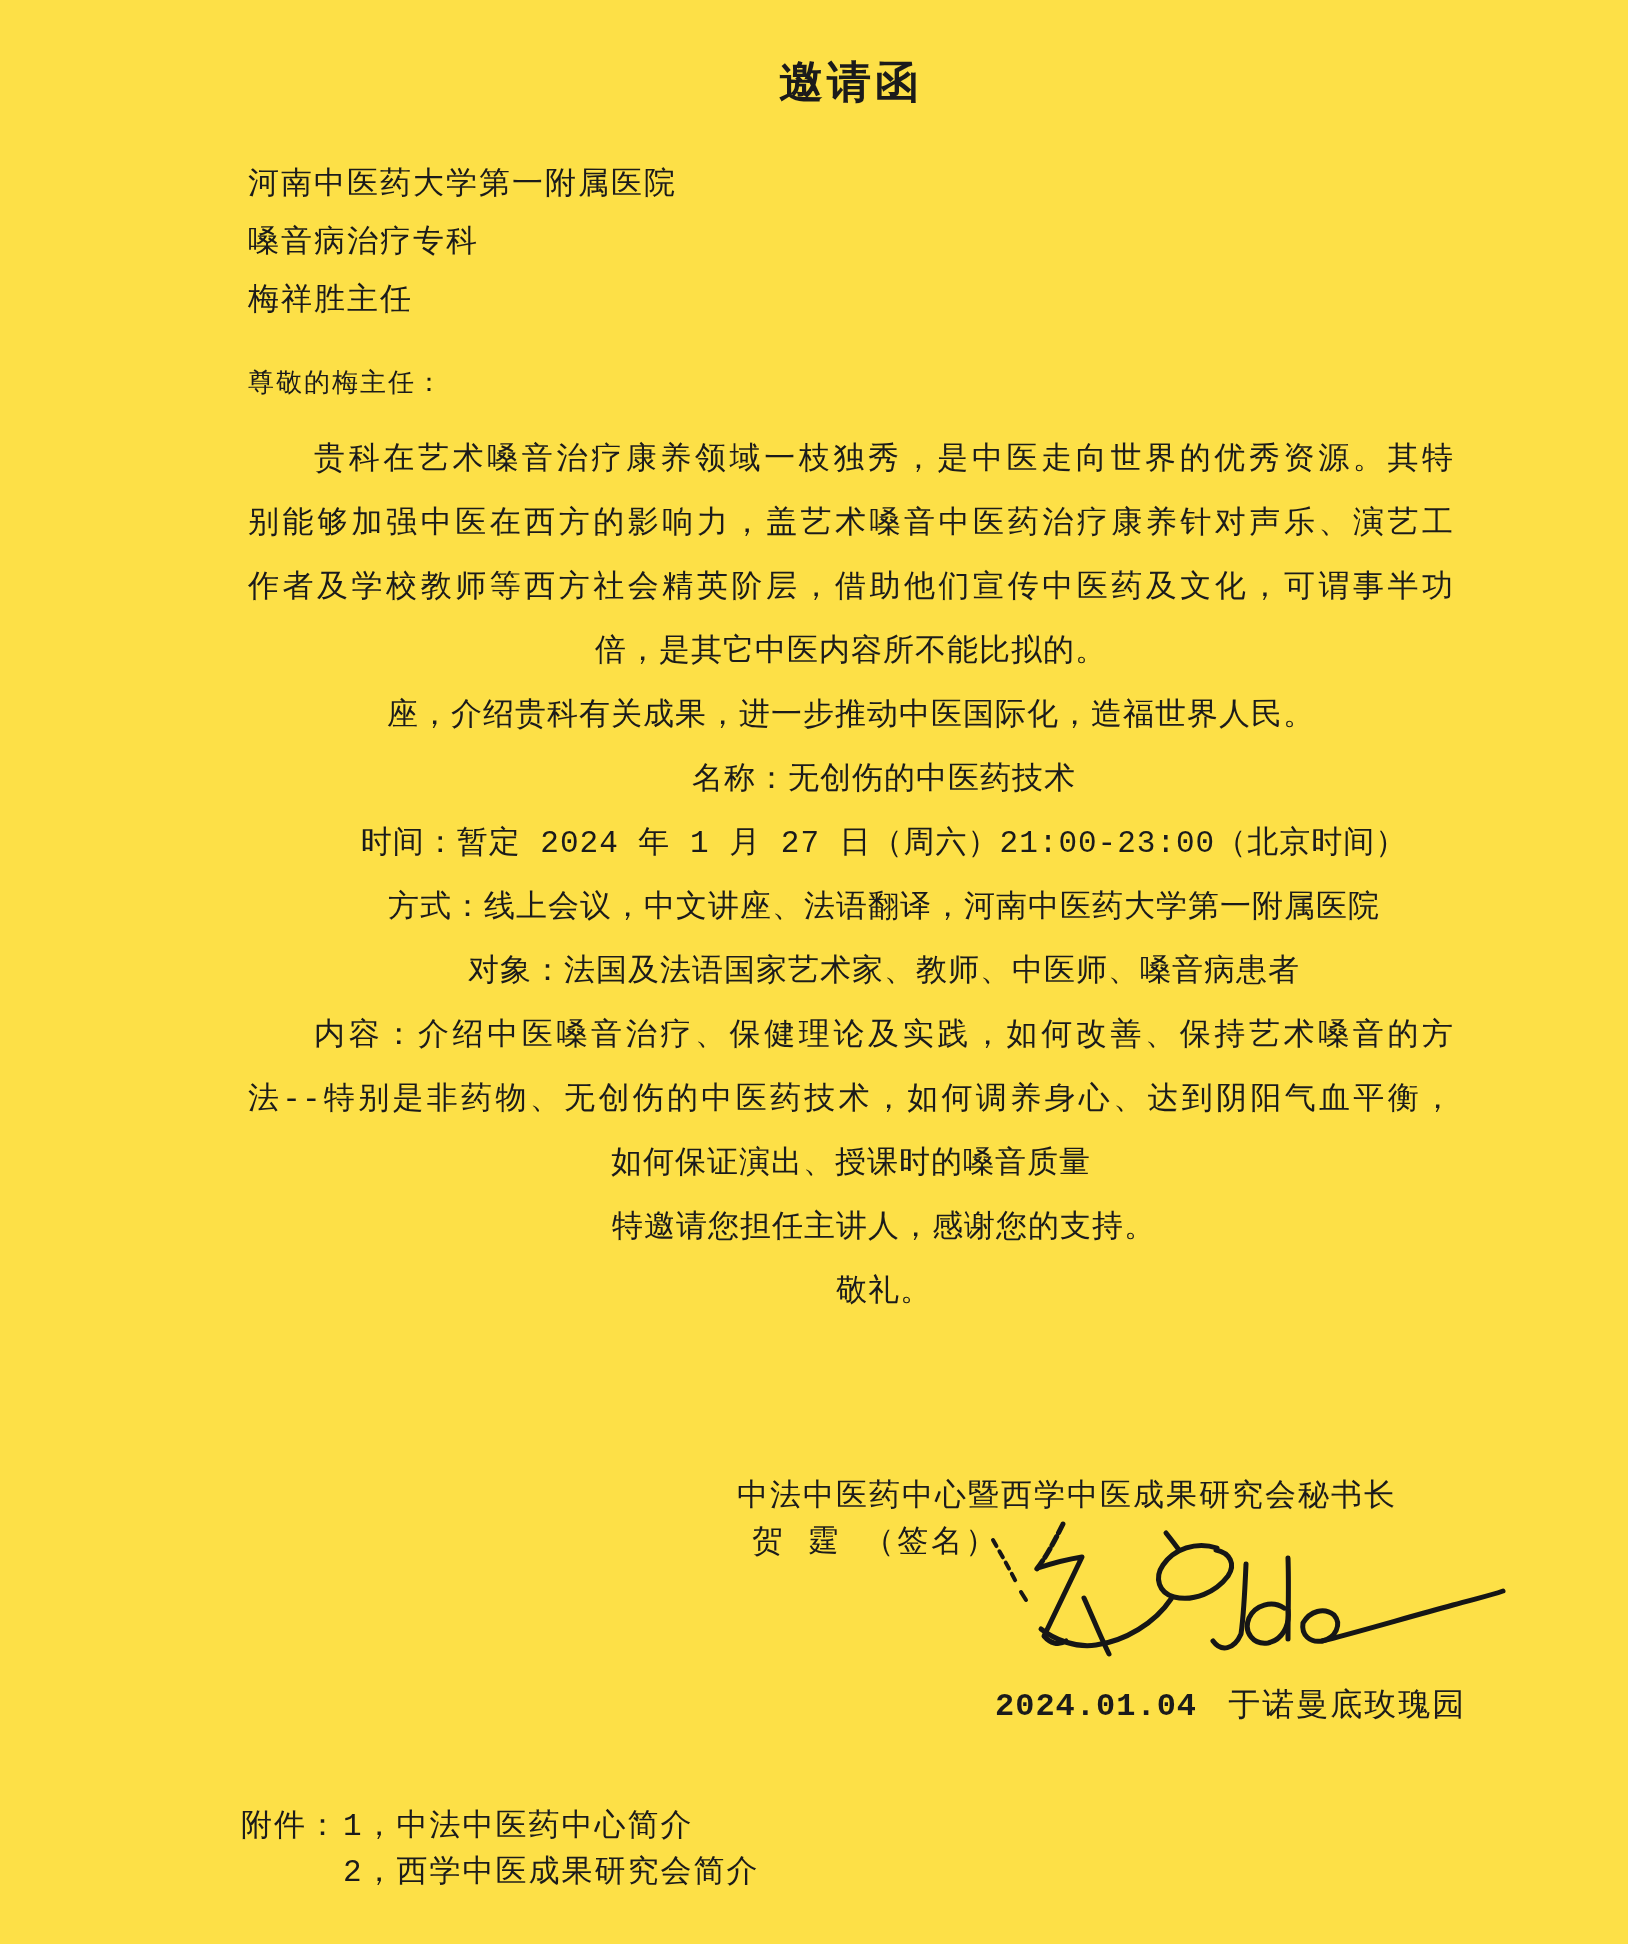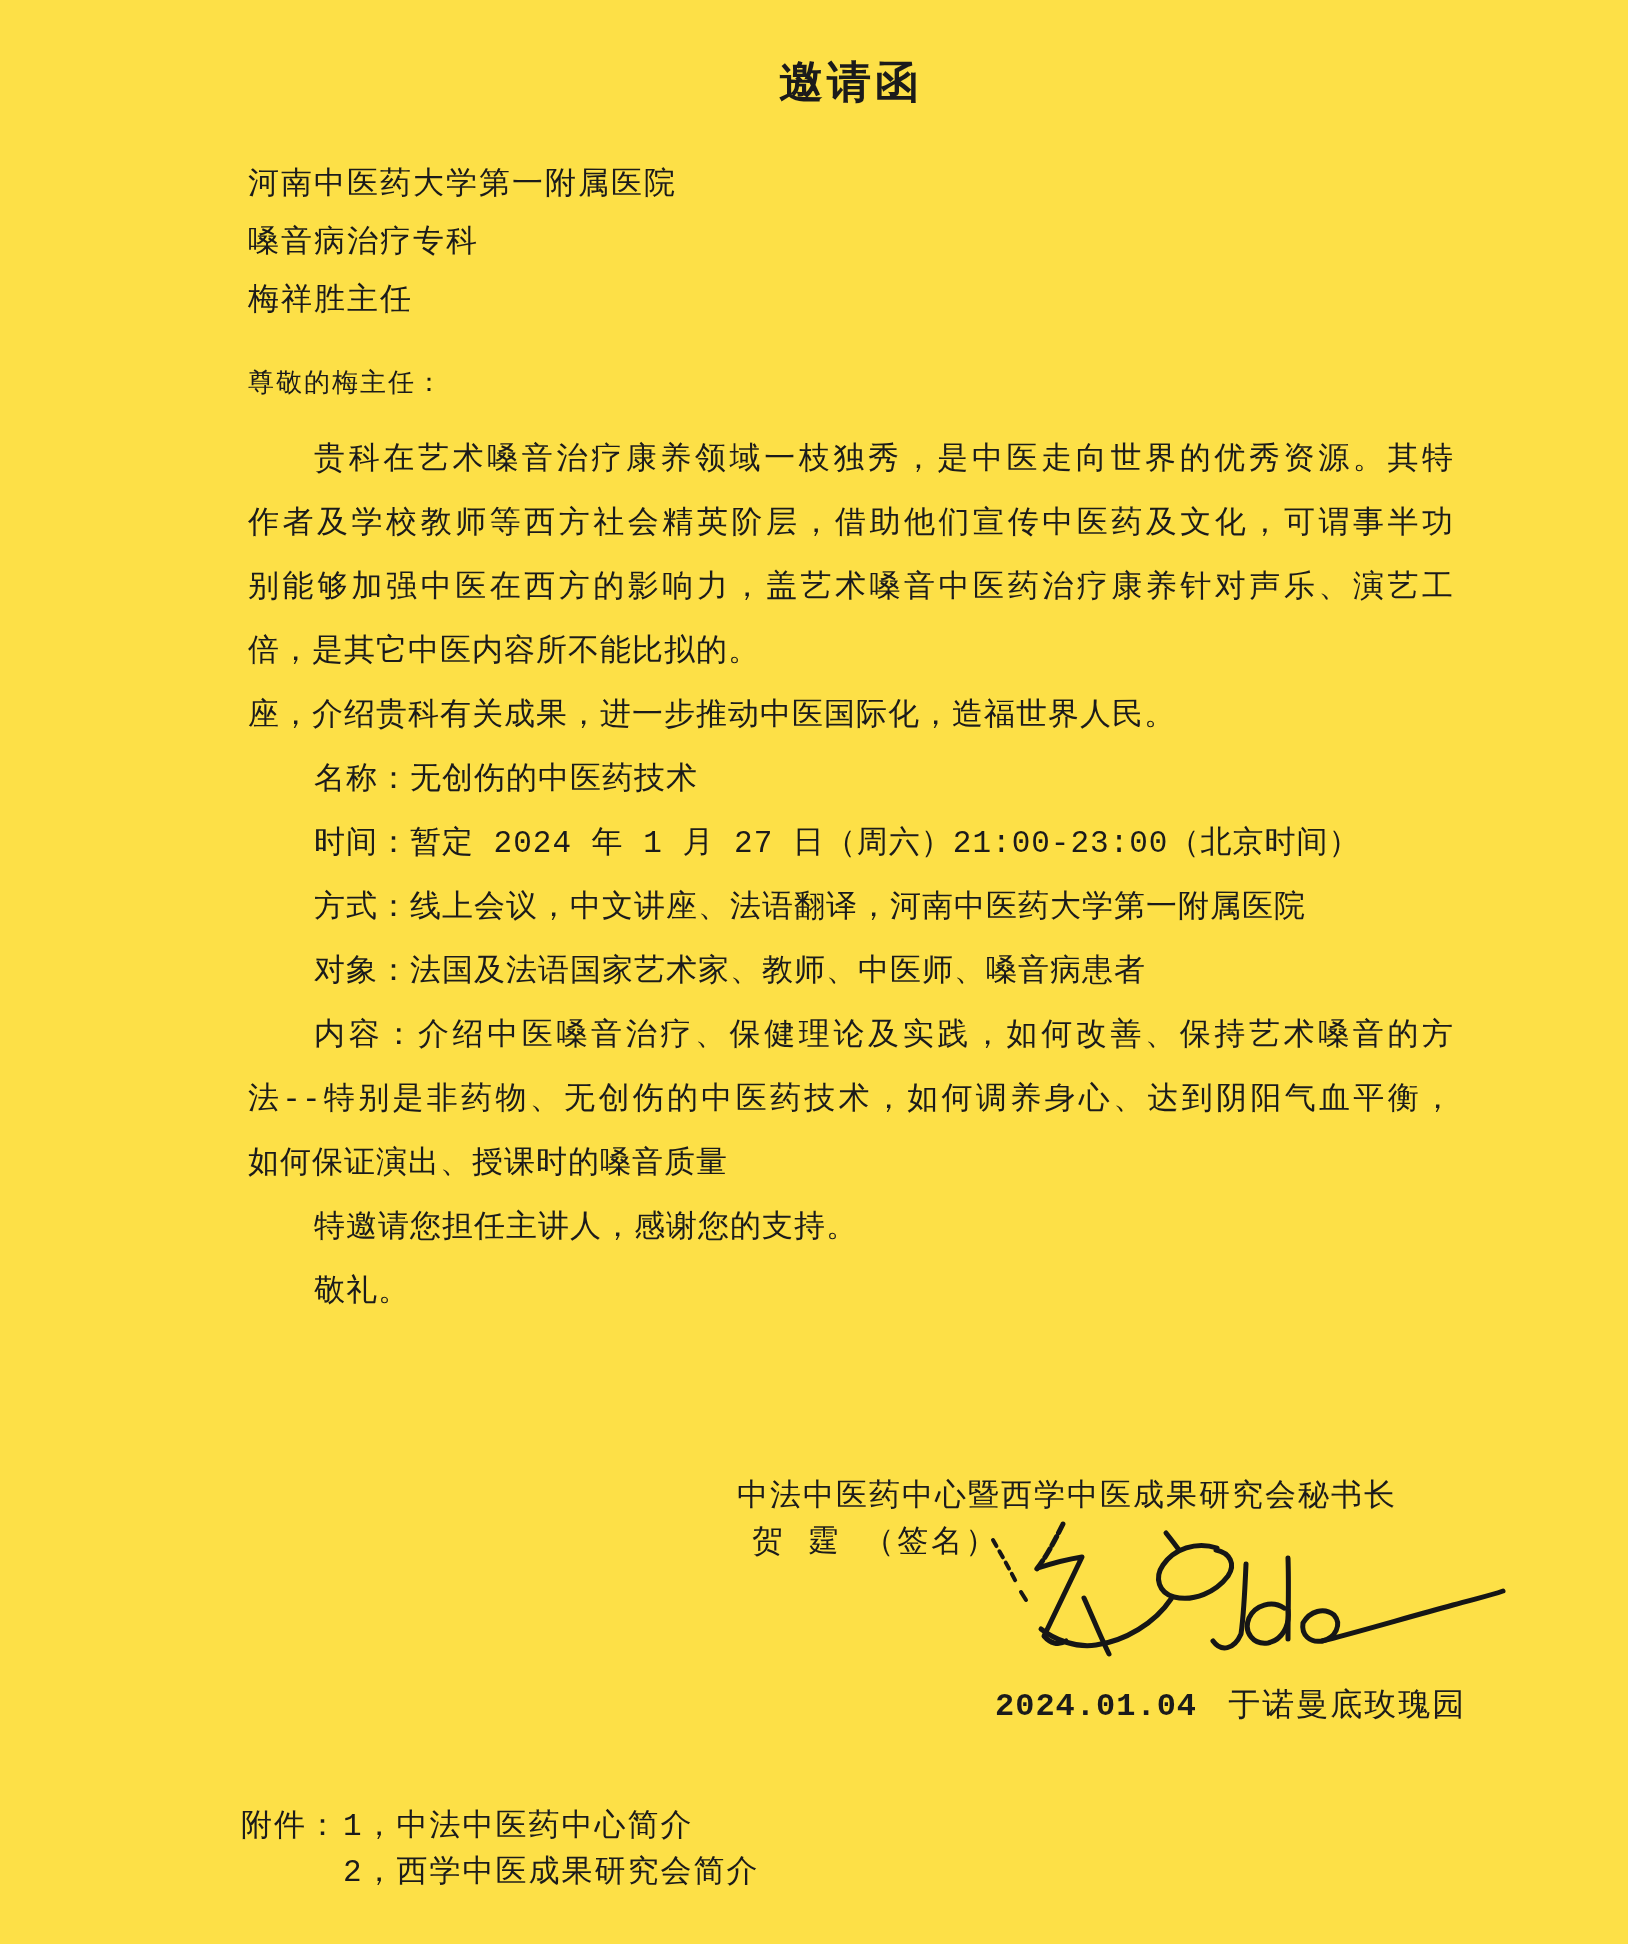--- a/index.html
+++ b/index.html
@@ -44,21 +44,21 @@
     position: absolute;
     left: 248px;
     top: 428px;
     width: 1206px;
     font-size: 31px;
   }
   .line {
     height: 64px;
     line-height: 64px;
     letter-spacing: 1px;
-    text-align: left;
+    text-align: center;
     white-space: nowrap;
   }
   .line.fill {
     white-space: normal;
     text-align: justify;
     text-align-last: justify;
   }
   .line.indent { padding-left: 66px; }
   .org-line {
     position: absolute;
@@ -113,22 +113,22 @@
   <div class="recipient">
     <div>河南中医药大学第一附属医院</div>
     <div>嗓音病治疗专科</div>
     <div>梅祥胜主任</div>
   </div>
 
   <div class="salutation">尊敬的梅主任：</div>
 
   <div class="body-block">
     <div class="line fill indent">贵科在艺术嗓音治疗康养领域一枝独秀，是中医走向世界的优秀资源。其特</div>
+    <div class="line fill">别能够加强中医在西方的影响力，盖艺术嗓音中医药治疗康养针对声乐、演艺工</div>
     <div class="line fill">作者及学校教师等西方社会精英阶层，借助他们宣传中医药及文化，可谓事半功</div>
-    <div class="line fill">别能够加强中医在西方的影响力，盖艺术嗓音中医药治疗康养针对声乐、演艺工</div>
     <div class="line">倍，是其它中医内容所不能比拟的。</div>
     <div class="line">座，介绍贵科有关成果，进一步推动中医国际化，造福世界人民。</div>
     <div class="line indent">名称：无创伤的中医药技术</div>
     <div class="line indent">时间：暂定 2024 年 1 月 27 日（周六）21:00-23:00（北京时间）</div>
     <div class="line indent">方式：线上会议，中文讲座、法语翻译，河南中医药大学第一附属医院</div>
     <div class="line indent">对象：法国及法语国家艺术家、教师、中医师、嗓音病患者</div>
     <div class="line fill indent">内容：介绍中医嗓音治疗、保健理论及实践，如何改善、保持艺术嗓音的方</div>
     <div class="line fill">法--特别是非药物、无创伤的中医药技术，如何调养身心、达到阴阳气血平衡，</div>
     <div class="line">如何保证演出、授课时的嗓音质量</div>
     <div class="line indent">特邀请您担任主讲人，感谢您的支持。</div>

